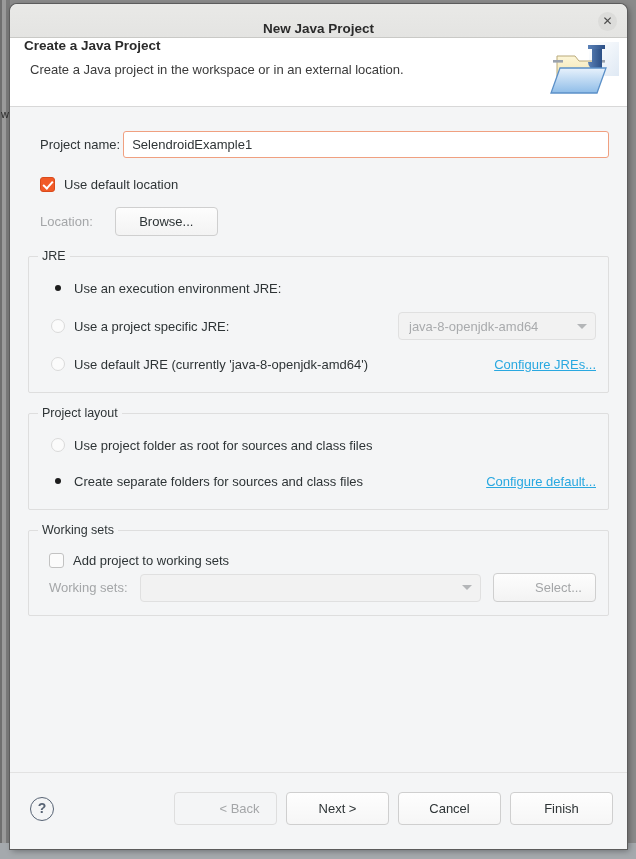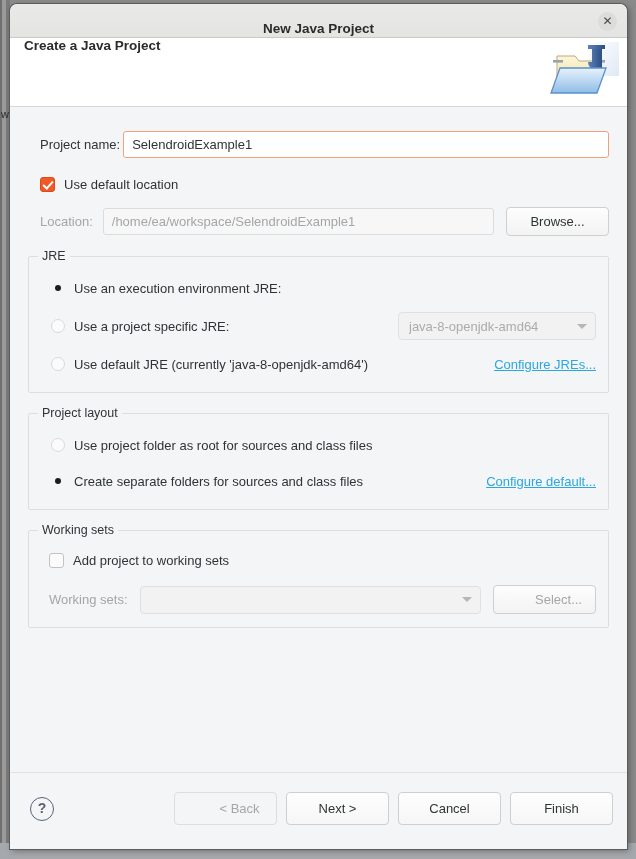--- a/index.html
+++ b/index.html
@@ -357,21 +357,21 @@
 
   
   .layout-row {
     height: 30px;
     padding-left: 10px;
   }
   .layout-row + .layout-row { margin-top: 6px; }
 
   
   #ws-check-row { padding-left: 8px; height: 26px; }
-  #ws-select-row { margin-top: 12px; padding-left: 8px; }
+  #ws-select-row { padding-left: 8px; }
   #ws-label {
     font-size: 13px;
     color: #a4a6a8;
     margin-right: 12px;
   }
   #ws-combo {
     flex: 1 1 auto;
     height: 28px;
     box-sizing: border-box;
     border: 1px solid #e0e0e0;
@@ -443,20 +443,21 @@
 
 <div id="dialog">
 
   <div id="titlebar">
     <div class="title">New Java Project</div>
     <div id="close-button">✕</div>
   </div>
 
   <div id="header">
     <div class="head-title">Create a Java Project</div>
+    <div class="head-desc">Create a Java project in the workspace or in an external location.</div>
     <svg id="wizard-icon" viewBox="0 0 72 62">
       <defs>
         <linearGradient id="gFolderBack" x1="0" y1="0" x2="0" y2="1">
           <stop offset="0" stop-color="#fdf6d8"></stop>
           <stop offset="1" stop-color="#efe0a8"></stop>
         </linearGradient>
         <linearGradient id="gFolderFront" x1="0" y1="0" x2="0" y2="1">
           <stop offset="0" stop-color="#e8f2fc"></stop>
           <stop offset="1" stop-color="#8fbde8"></stop>
         </linearGradient>
@@ -486,21 +487,20 @@
       <input id="project-name-input" type="text" value="SelendroidExample1" style="">
     </div>
 
     <div class="row" id="default-location-row">
       <span class="cb checked"></span>
       <span class="cb-label">Use default location</span>
     </div>
 
     <div class="row" id="location-row">
       <span id="location-label">Location:</span>
-      <div id="location-input">/home/ea/workspace/SelendroidExample1</div>
       <button class="btn" id="browse-button">Browse...</button>
     </div>
 
     <div class="group" id="jre-group">
       <span class="group-title">JRE</span>
 
       <div class="row jre-row">
         <span class="radio on"></span>
         <span class="radio-label">Use an execution environment JRE:</span>
         <span class="spacer"></span>

